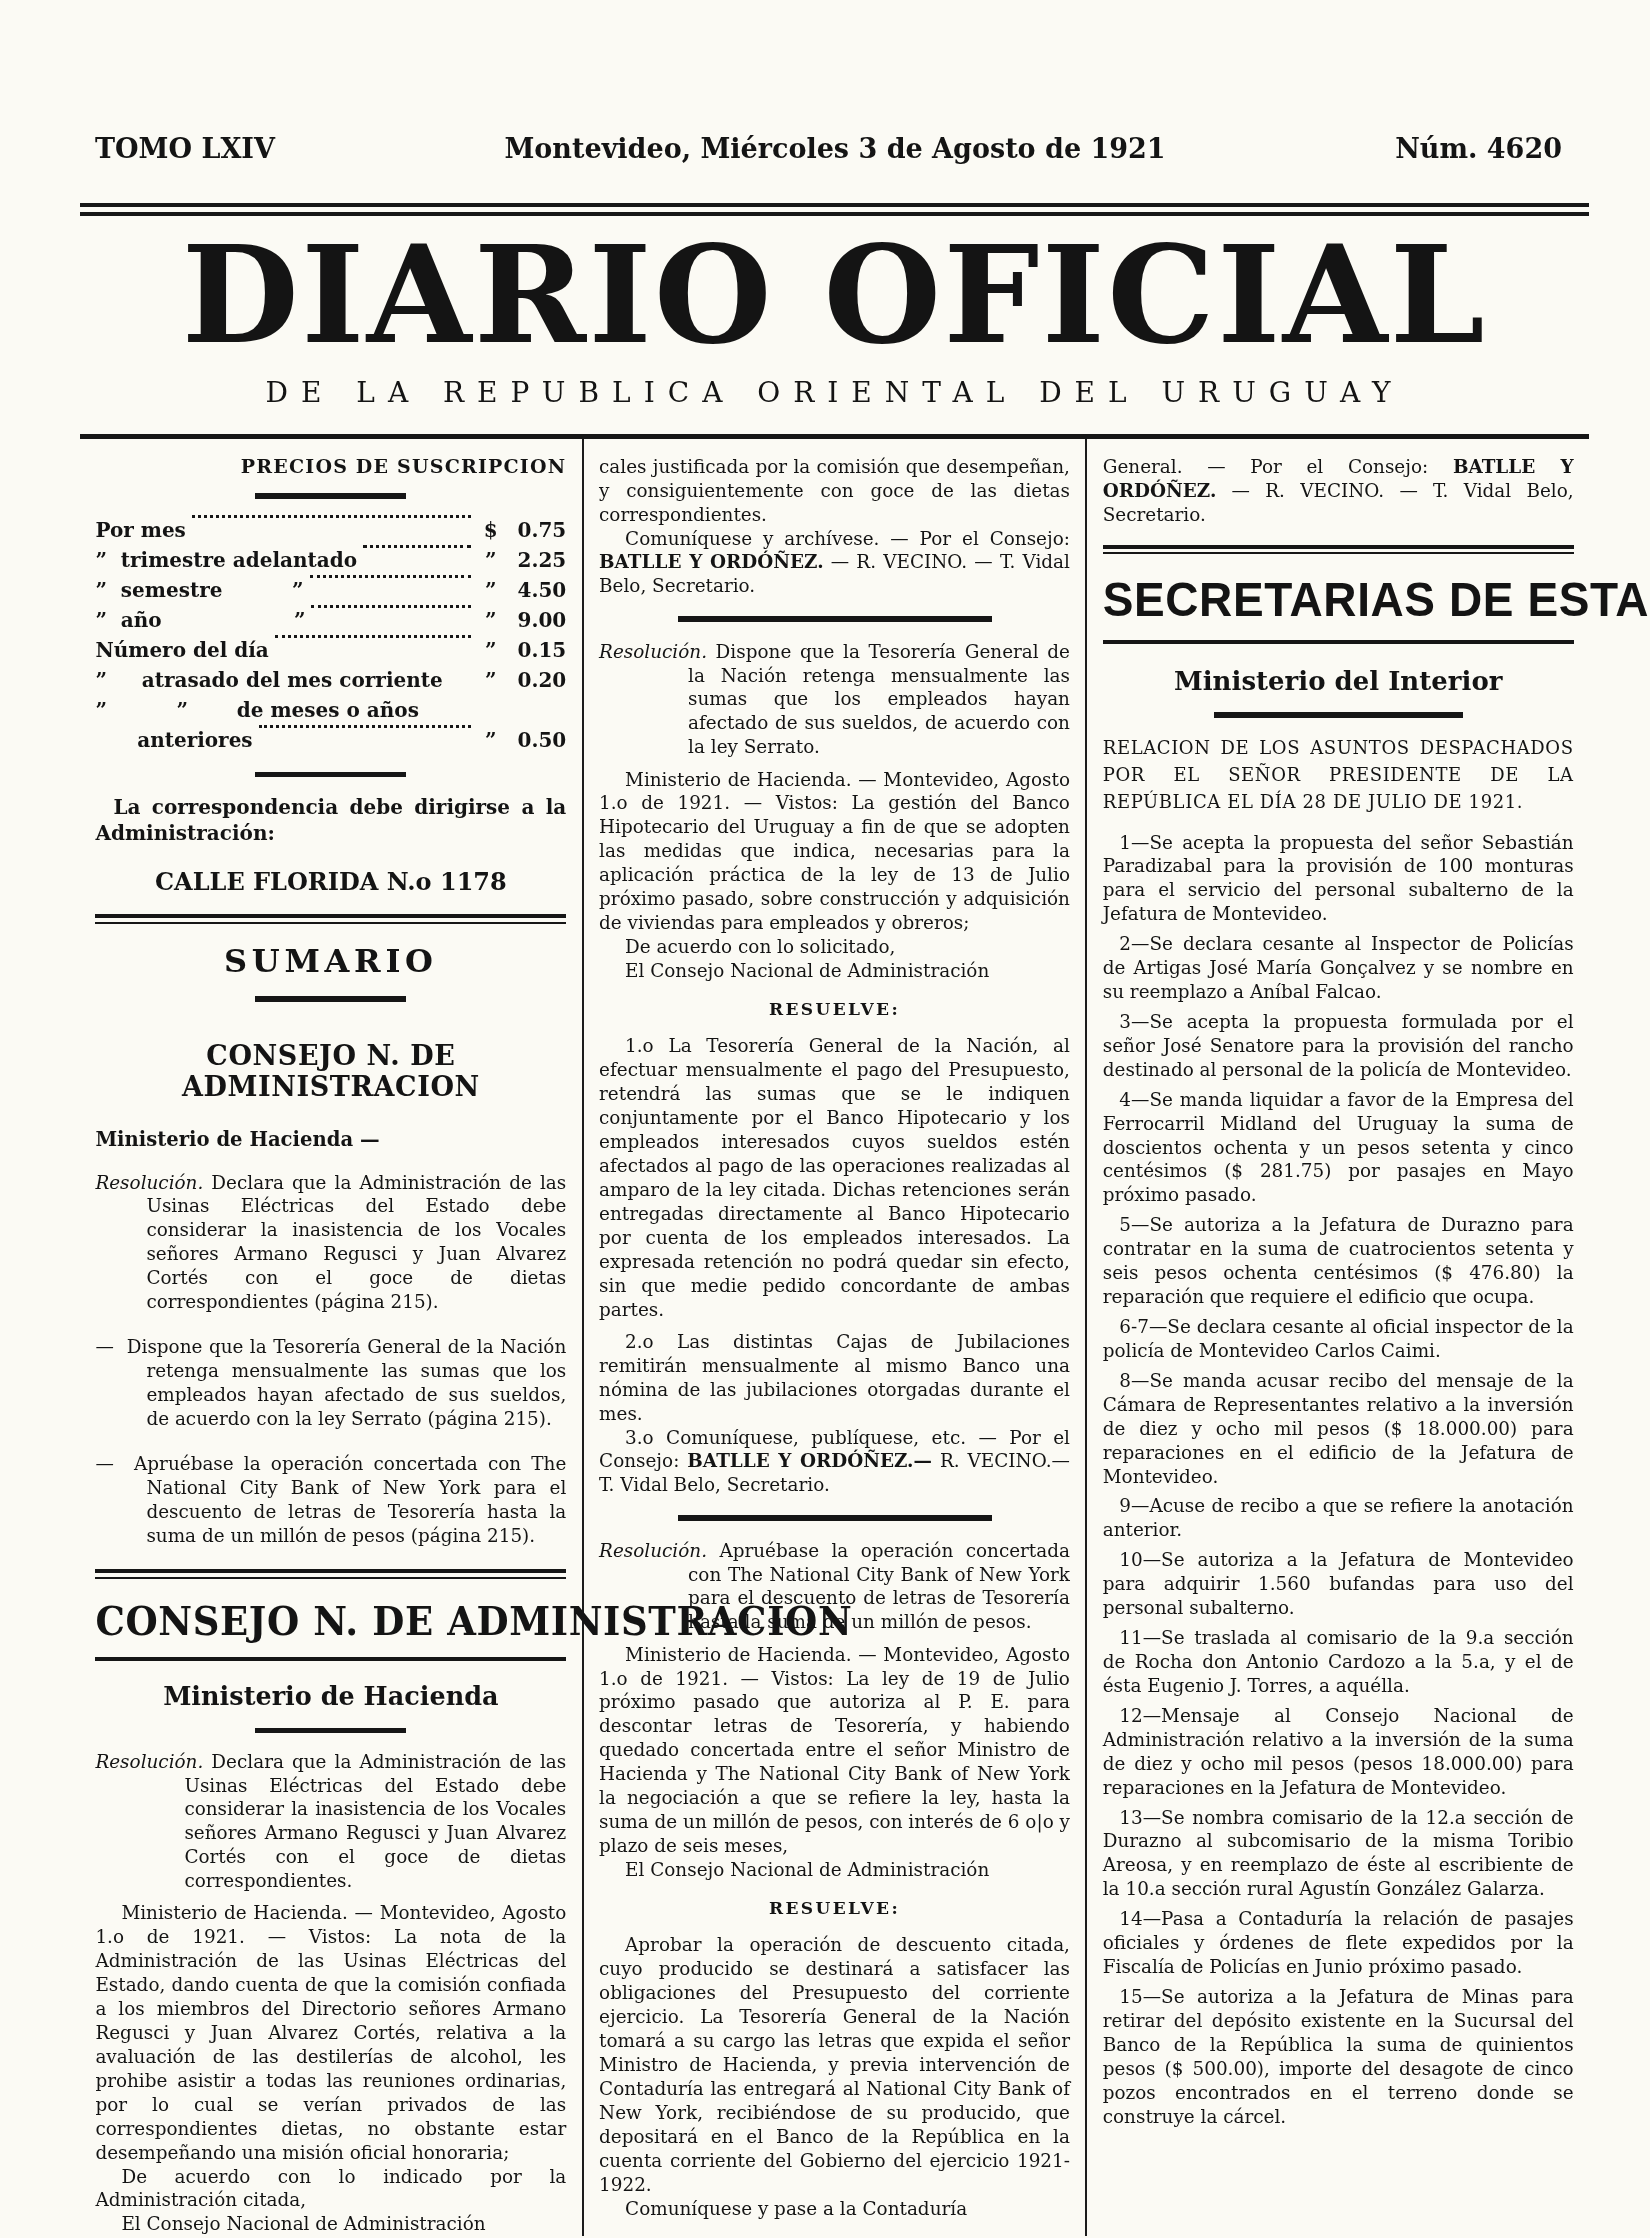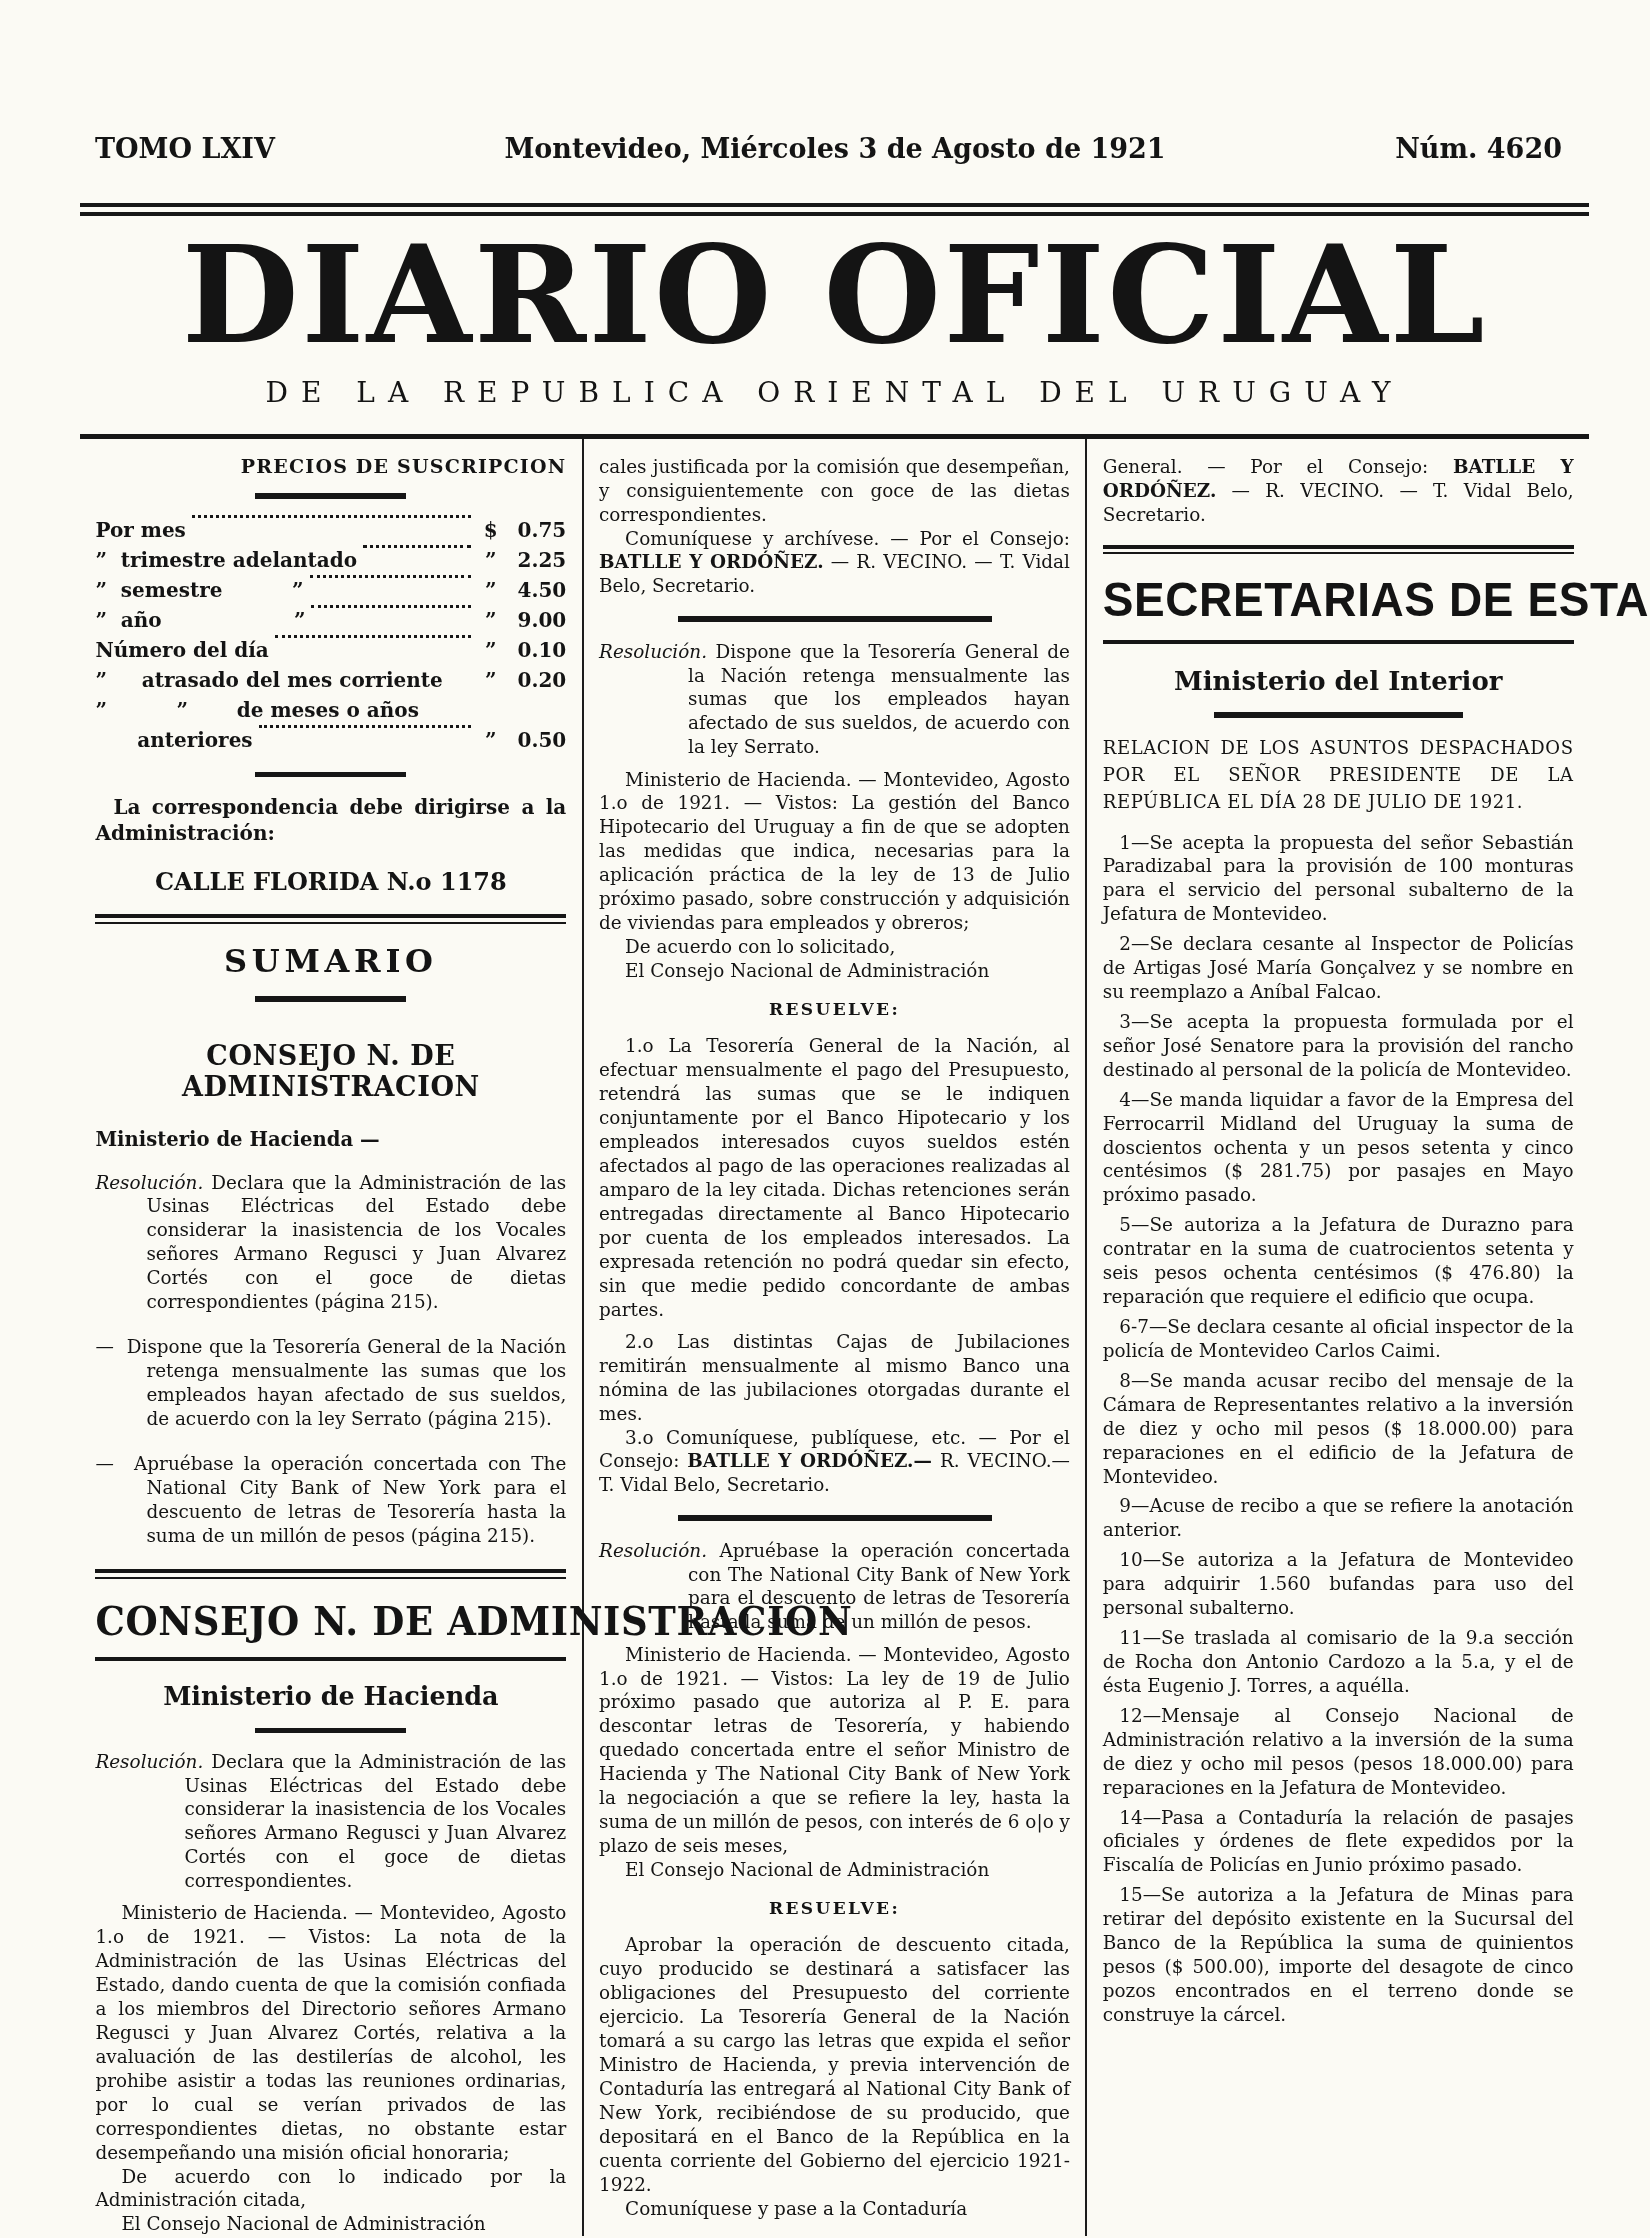--- a/index.html
+++ b/index.html
@@ -120,21 +120,21 @@
         <div class="price-row">
           <span class="price-label">”  año                   ”</span>
           <span class="price-leader"></span>
           <span class="price-cur">”</span>
           <span class="price-val">9.00</span>
         </div>
         <div class="price-row">
           <span class="price-label">Número del día</span>
           <span class="price-leader"></span>
           <span class="price-cur">”</span>
-          <span class="price-val">0.10</span>
+          <span class="price-val">0.15</span>
         </div>
         <div class="price-row no-dots">
           <span class="price-label">”     atrasado del mes corriente</span>
           <span class="price-leader"></span>
           <span class="price-cur">”</span>
           <span class="price-val">0.20</span>
         </div>
         <div class="price-row no-dots">
           <span class="price-label">”          ”       de meses o años</span>
           <span class="price-leader"></span>
@@ -239,19 +239,20 @@
       <p class="asunto">2—Se declara cesante al Inspector de Policías de Artigas José María Gonçalvez y se nombre en su reemplazo a Aníbal Falcao.</p>
       <p class="asunto">3—Se acepta la propuesta formulada por el señor José Senatore para la provisión del rancho destinado al personal de la policía de Montevideo.</p>
       <p class="asunto">4—Se manda liquidar a favor de la Empresa del Ferrocarril Midland del Uruguay la suma de doscientos ochenta y un pesos setenta y cinco centésimos ($ 281.75) por pasajes en Mayo próximo pasado.</p>
       <p class="asunto">5—Se autoriza a la Jefatura de Durazno para contratar en la suma de cuatrocientos setenta y seis pesos ochenta centésimos ($ 476.80) la reparación que requiere el edificio que ocupa.</p>
       <p class="asunto">6-7—Se declara cesante al oficial inspector de la policía de Montevideo Carlos Caimi.</p>
       <p class="asunto">8—Se manda acusar recibo del mensaje de la Cámara de Representantes relativo a la inversión de diez y ocho mil pesos ($ 18.000.00) para reparaciones en el edificio de la Jefatura de Montevideo.</p>
       <p class="asunto">9—Acuse de recibo a que se refiere la anotación anterior.</p>
       <p class="asunto">10—Se autoriza a la Jefatura de Montevideo para adquirir 1.560 bufandas para uso del personal subalterno.</p>
       <p class="asunto">11—Se traslada al comisario de la 9.a sección de Rocha don Antonio Cardozo a la 5.a, y el de ésta Eugenio J. Torres, a aquélla.</p>
       <p class="asunto">12—Mensaje al Consejo Nacional de Administración relativo a la inversión de la suma de diez y ocho mil pesos (pesos 18.000.00) para reparaciones en la Jefatura de Montevideo.</p>
+      <p class="asunto">13—Se nombra comisario de la 12.a sección de Durazno al subcomisario de la misma Toribio Areosa, y en reemplazo de éste al escribiente de la 10.a sección rural Agustín González Galarza.</p>
       <p class="asunto">14—Pasa a Contaduría la relación de pasajes oficiales y órdenes de flete expedidos por la Fiscalía de Policías en Junio próximo pasado.</p>
       <p class="asunto">15—Se autoriza a la Jefatura de Minas para retirar del depósito existente en la Sucursal del Banco de la República la suma de quinientos pesos ($ 500.00), importe del desagote de cinco pozos encontrados en el terreno donde se construye la cárcel.</p>
     </div>
 
   </div>
 </div>
 
 
 </body></html>

